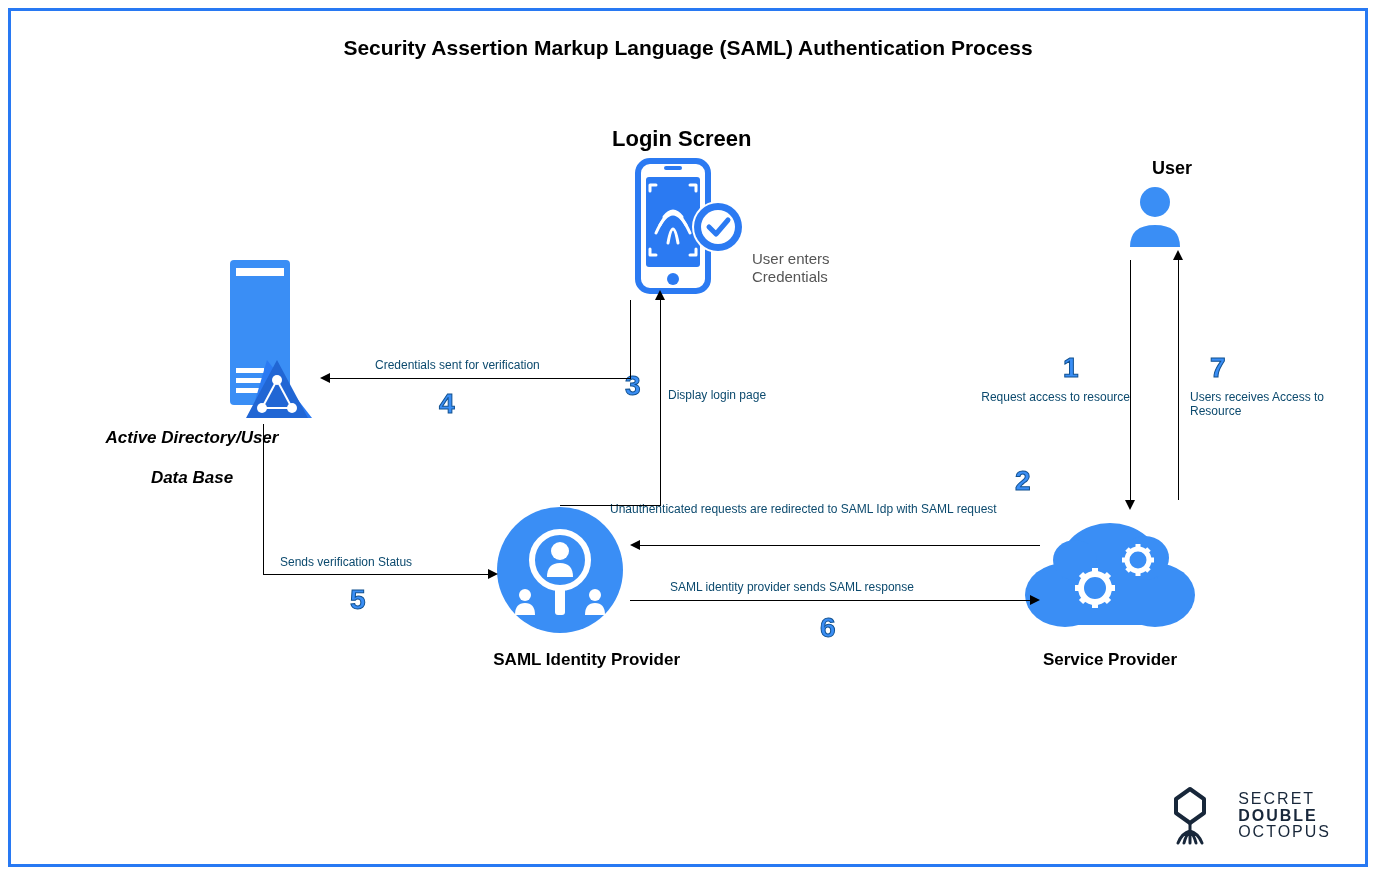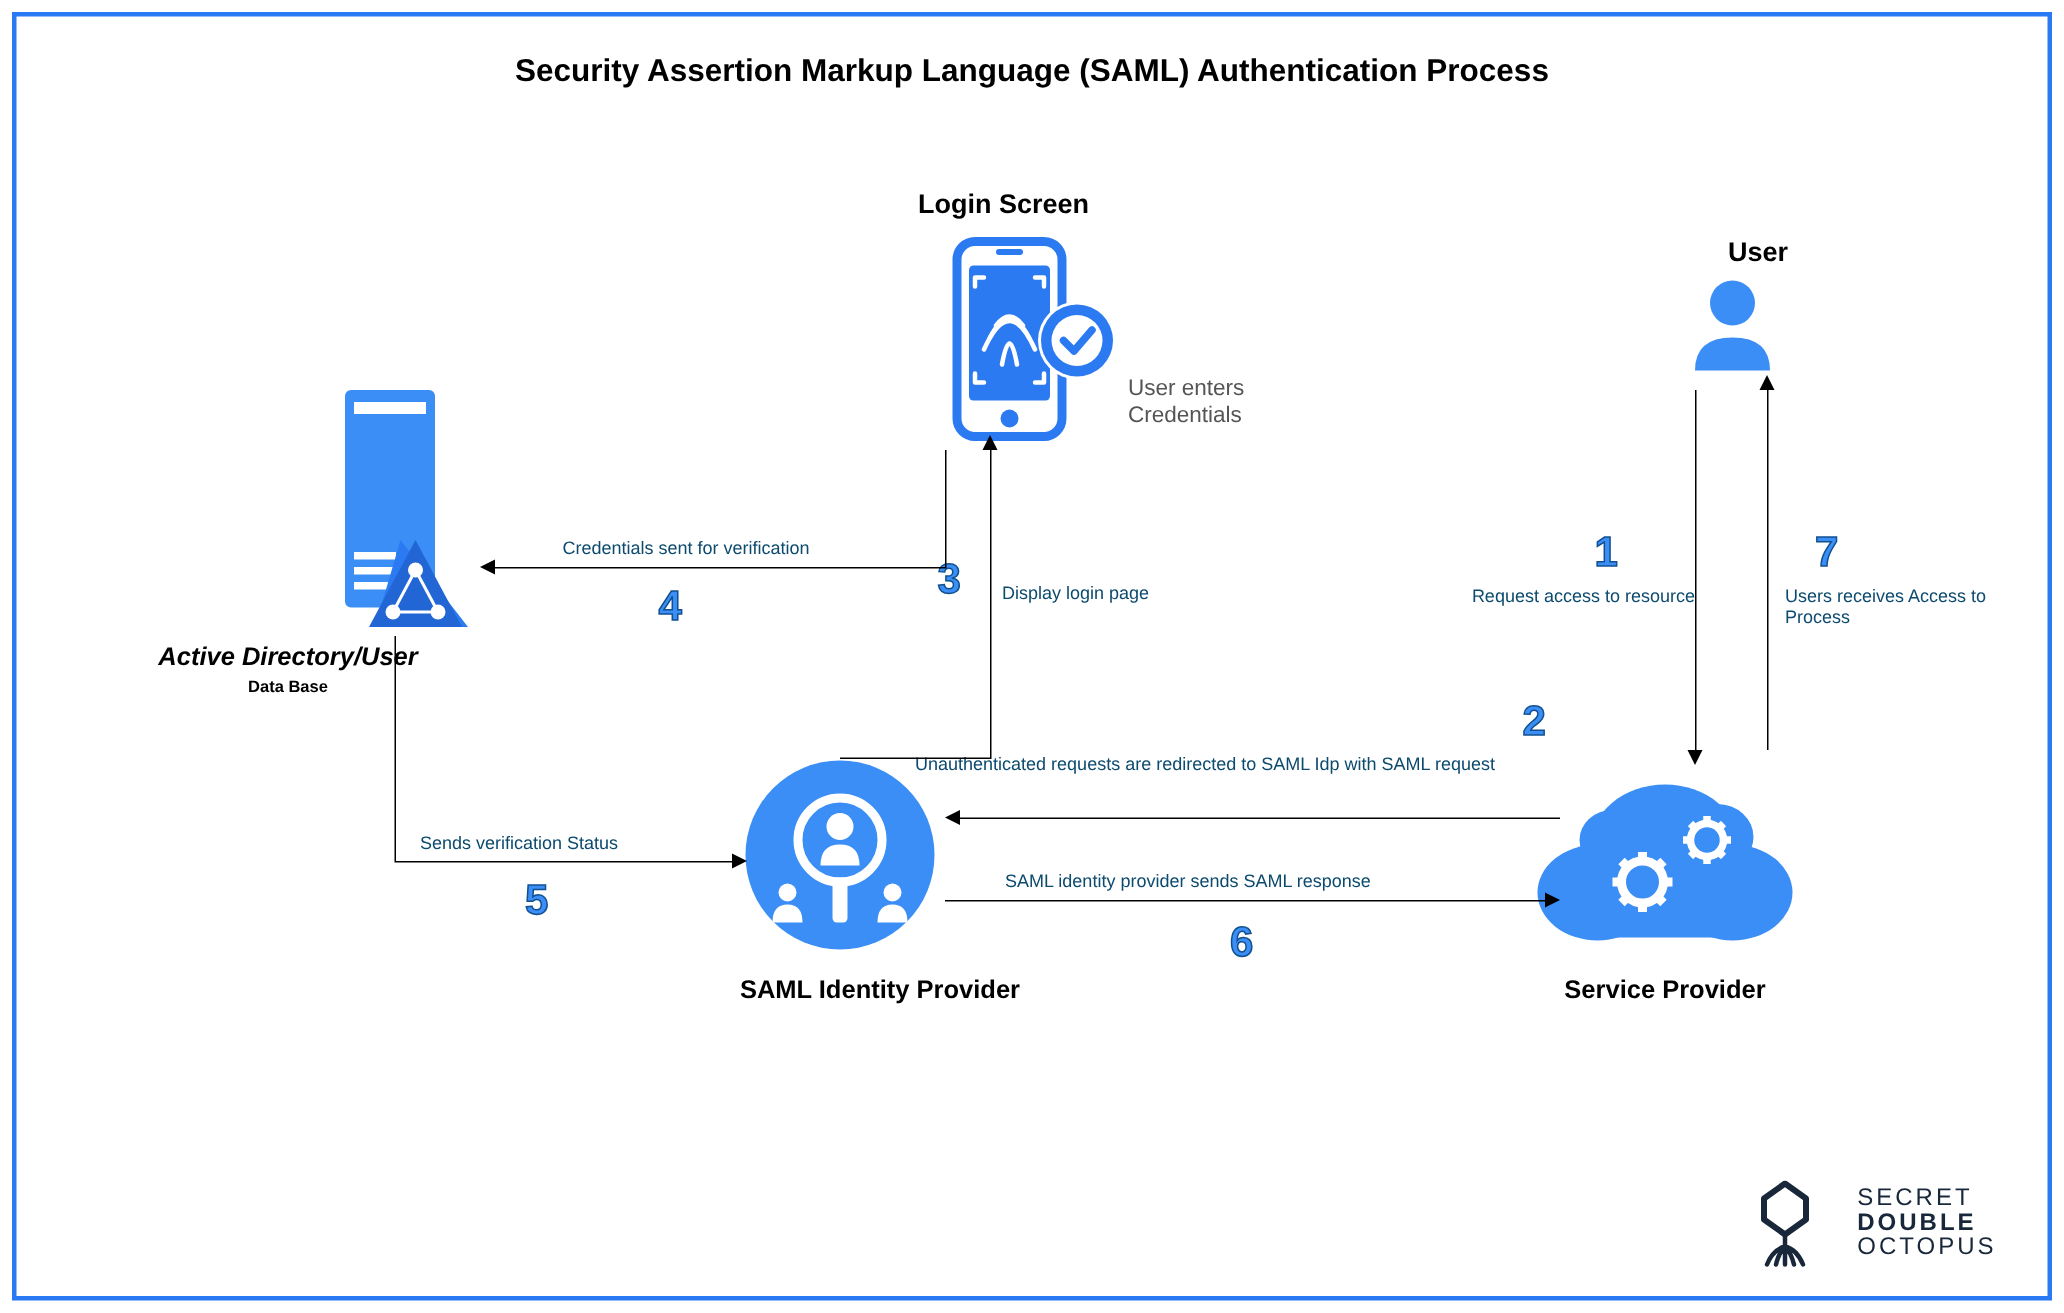--- a/index.html
+++ b/index.html
@@ -96,21 +96,21 @@
   <path d="M48 88 Q53 60 58 88" fill="none" stroke="#fff" stroke-width="3" stroke-linecap="round"></path>
 
   <path d="M30 30 L30 36 M30 30 L36 30 M76 30 L70 30 M76 30 L76 36 M30 100 L30 94 M30 100 L36 100 M76 100 L76 94 M76 100 L70 100" stroke="#fff" stroke-width="3" stroke-linecap="round"></path>
 
   <circle cx="98" cy="72" r="26" fill="#fff"></circle>
   <circle cx="98" cy="72" r="24" fill="#2b7af2"></circle>
   <circle cx="98" cy="72" r="17" fill="#fff"></circle>
   <path d="M89 72 L96 79 L108 65" fill="none" stroke="#2b7af2" stroke-width="5" stroke-linecap="round" stroke-linejoin="round"></path>
 </svg>
 </div>
-<div class="node-label" style="left:612px; top:126px; font-size:18px;">Login Screen</div>
+<div class="node-label" style="left:612px; top:126px; font-size:22px;">Login Screen</div>
 <div class="sub-label" style="left:752px; top:250px; line-height:1.3;">
   
 </div>
 
 <div class="sub-label" style="left:752px; top:250px;">User enters</div>
 <div class="sub-label" style="left:752px; top:268px;">Credentials</div>
 
 <div style="position:absolute; left:1125px; top:185px;">
 <svg width="60" height="65" viewBox="0 0 60 65">
   <circle cx="30" cy="17" r="15" fill="#3a8ef5"></circle>
@@ -132,21 +132,21 @@
 
   <circle cx="55" cy="120" r="5" fill="#fff"></circle>
   <circle cx="40" cy="148" r="5" fill="#fff"></circle>
   <circle cx="70" cy="148" r="5" fill="#fff"></circle>
   <line x1="55" y1="120" x2="40" y2="148" stroke="#fff" stroke-width="2"></line>
   <line x1="55" y1="120" x2="70" y2="148" stroke="#fff" stroke-width="2"></line>
   <line x1="40" y1="148" x2="70" y2="148" stroke="#fff" stroke-width="2"></line>
 </svg>
 </div>
 <div class="node-label" style="left:82px; top:428px; width:220px; font-size:17px;font-style:italic;">Active Directory/User</div>
-<div class="node-label" style="left:82px; top:452px; width:220px; font-size:11px;">Data Base</div>
+<div class="node-label" style="left:82px; top:468px; width:220px; font-size:17px;font-style:italic;">Data Base</div>
 
 <div style="position:absolute; left:495px; top:505px;">
 <svg width="130" height="130" viewBox="0 0 130 130">
   <circle cx="65" cy="65" r="63" fill="#3a8ef5"></circle>
 
   <circle cx="65" cy="55" r="28" fill="none" stroke="#fff" stroke-width="6"></circle>
   <rect x="60" y="80" width="10" height="30" rx="3" fill="#fff"></rect>
 
   <circle cx="65" cy="46" r="9" fill="#fff"></circle>
   <path d="M52 72 Q52 58 65 58 Q78 58 78 72 Z" fill="#fff"></path>
@@ -200,21 +200,21 @@
 <div class="node-label" style="left:1020px; top:650px; width:180px; font-size:17px;">Service Provider</div>
 
 <div class="arrow-line" style="left:1130px; top:260px; width:1px; height:240px;"></div>
 <div class="arrow-head" style="left:1125px; top:500px; border-left:5px solid transparent; border-right:5px solid transparent; border-top:10px solid #000;"></div>
 <div class="step-num" style="left:1063px; top:352px;">1</div>
 <div class="step-text" style="left:940px; top:390px; width:190px; text-align:right;">Request access to resource</div>
 
 <div class="arrow-line" style="left:1178px; top:260px; width:1px; height:240px;"></div>
 <div class="arrow-head" style="left:1173px; top:250px; border-left:5px solid transparent; border-right:5px solid transparent; border-bottom:10px solid #000;"></div>
 <div class="step-num" style="left:1210px; top:352px;">7</div>
-<div class="step-text" style="left:1190px; top:390px; width:160px;">Users receives Access to Process</div>
+<div class="step-text" style="left:1190px; top:390px; width:160px;">Users receives Access to Resource</div>
 
 <div class="arrow-line" style="left:640px; top:545px; width:400px; height:1px;"></div>
 <div class="arrow-head" style="left:630px; top:540px; border-top:5px solid transparent; border-bottom:5px solid transparent; border-right:10px solid #000;"></div>
 <div class="step-num" style="left:1015px; top:465px;">2</div>
 <div class="step-text" style="left:610px; top:502px; width:500px;">Unauthenticated requests are redirected to SAML Idp with SAML request</div>
 
 <div class="arrow-line" style="left:630px; top:600px; width:400px; height:1px;"></div>
 <div class="arrow-head" style="left:1030px; top:595px; border-top:5px solid transparent; border-bottom:5px solid transparent; border-left:10px solid #000;"></div>
 <div class="step-num" style="left:820px; top:612px;">6</div>
 <div class="step-text" style="left:670px; top:580px;">SAML identity provider sends SAML response</div>

